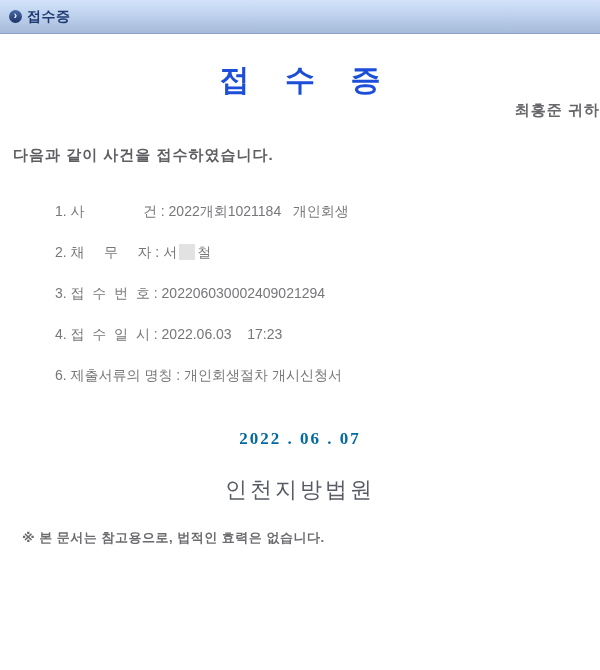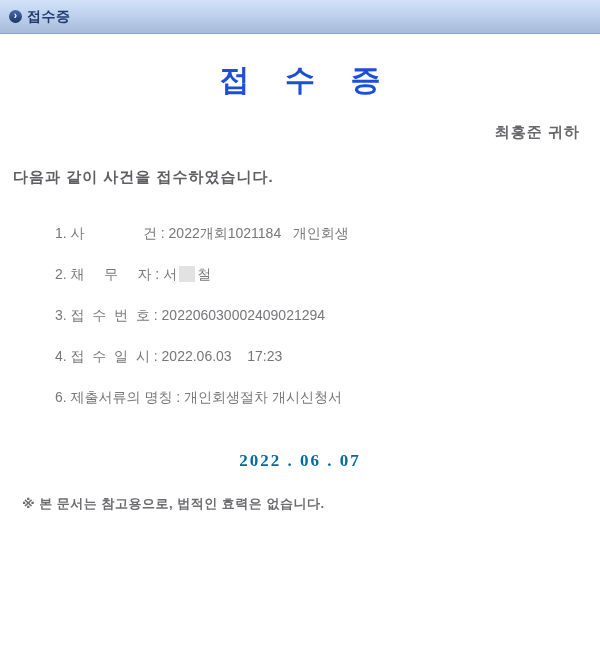--- a/index.html
+++ b/index.html
@@ -46,22 +46,20 @@
     font-family: "Liberation Serif", "DejaVu Serif", serif;
     font-size: 30px;
     font-weight: bold;
     color: #1d4ed8;
     letter-spacing: 14px;
     text-indent: 14px; 
   }
 
   .recipient {
     text-align: right;
-    padding-right: 20px;
-    margin-top: 22px;
     font-size: 15px;
     font-weight: bold;
     color: #66666b;
     letter-spacing: 1px;
   }
 
   .intro {
     margin-top: 26px;
     padding-left: 13px;
     font-size: 15px;
@@ -135,16 +133,17 @@
   <div class="item-list">
     <div class="item-line">1. 사               건 : 2022개회1021184   개인회생</div>
     <div class="item-line"><span>2. 채     무     자 : 서</span><span class="redaction-box"></span><span>철</span></div>
     <div class="item-line">3. 접  수  번  호 : 202206030002409021294</div>
     <div class="item-line">4. 접  수  일  시 : 2022.06.03    17:23</div>
     <div class="item-line">6. 제출서류의 명칭 : 개인회생절차 개시신청서</div>
   </div>
 
   <div class="issue-date">2022 . 06 . 07</div>
 
+  <div class="court-name">인천지방법원</div>
 
   <div class="footnote">※ 본 문서는 참고용으로, 법적인 효력은 없습니다.</div>
 
 </div>
 
 </body></html>

